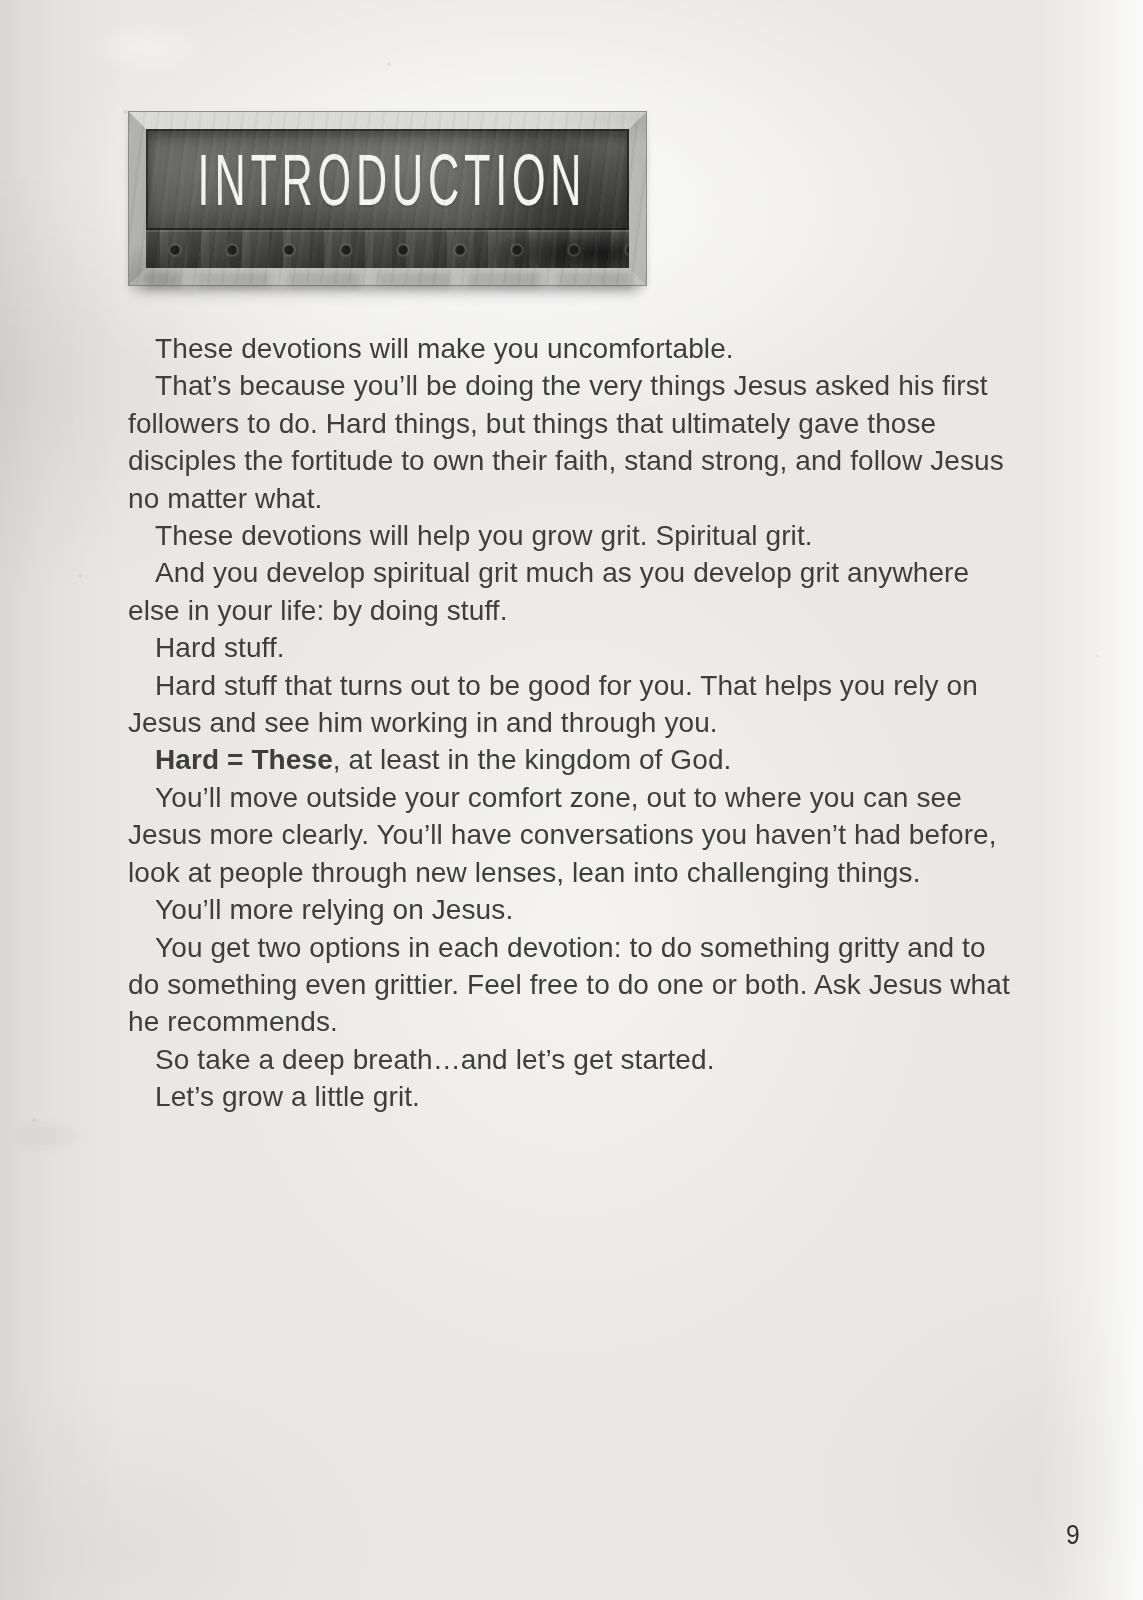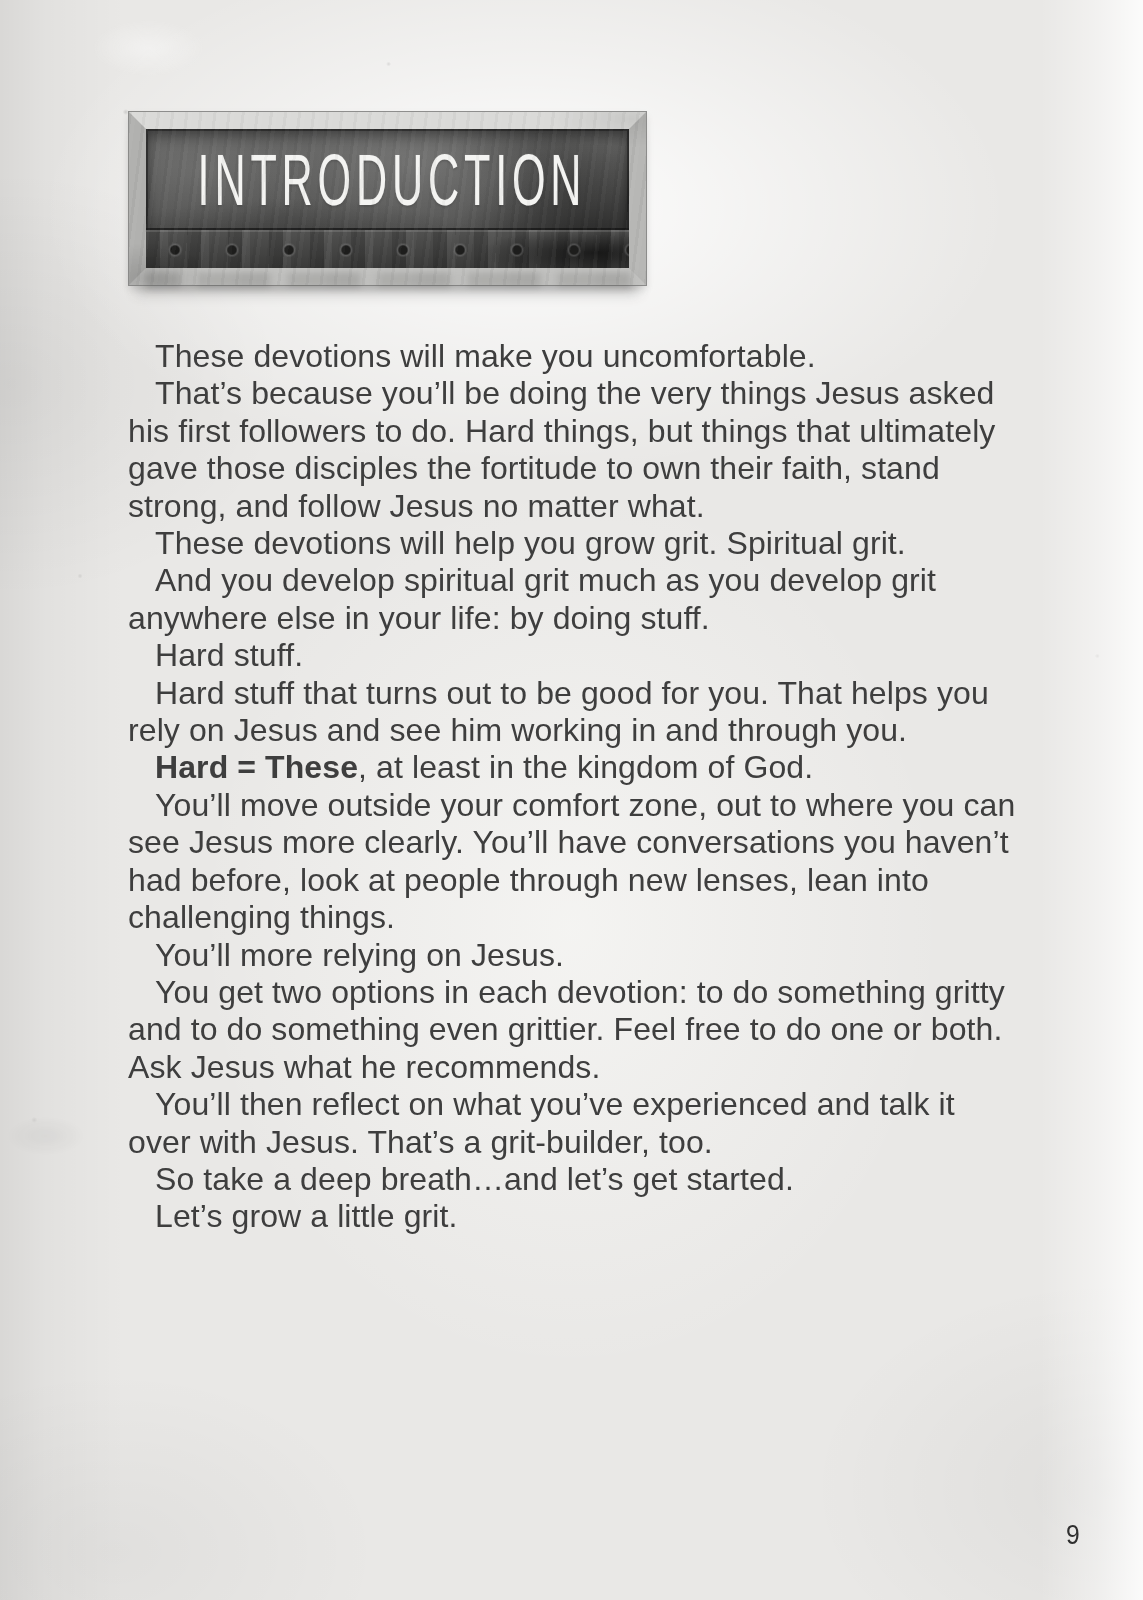--- a/index.html
+++ b/index.html
@@ -95,22 +95,22 @@
   
   .plaque-grunge {
     position:absolute; left:146px; top:272px; width:492px; height:16px;
     background:repeating-linear-gradient(90deg,
       rgba(70,70,68,0.45) 0 34px, rgba(120,120,118,0.15) 34px 52px, rgba(60,60,58,0.35) 52px 90px);
     filter:blur(3px); opacity:.45; border-radius:4px;
   }
 
   
   .body-text {
-    position:absolute; left:128px; top:338px; width:890px;
-    font-size:32px; line-height:37.4px;
+    position:absolute; left:128px; top:330px; width:890px;
+    font-size:28px; line-height:37.4px;
     color:var(--text-color, #3e3e3e);
     letter-spacing:0.1px;
   }
   .body-text p { margin:0; text-indent:27px; }
   .it { }
   .b  { font-weight:bold; }
 
   .page-number {
     position:absolute; left:1066px; top:1519px;
     font-size:28px; color:#2f2f2f;
@@ -136,20 +136,19 @@
       <p><span>These devotions will make you uncomfortable.</span></p>
       <p><span>That’s because you’ll be doing the very things Jesus asked his first followers to do. Hard things, but things that ultimately gave those disciples the fortitude to own their faith, stand strong, and follow Jesus no matter what.</span></p>
       <p><span>These devotions will help you grow grit. </span><span class="it">Spiritual</span><span> grit.</span></p>
       <p><span>And you develop spiritual grit much as you develop grit anywhere else in your life: by doing stuff.</span></p>
       <p><span>Hard stuff.</span></p>
       <p><span>Hard stuff that turns out to be good for you. That helps you rely on Jesus and see him working in and through you.</span></p>
       <p><span class="b">Hard = These</span><span>, at least in the kingdom of God.</span></p>
       <p><span>You’ll move outside your comfort zone, out to where you can see Jesus more clearly. You’ll have conversations you haven’t had before, look at people through new lenses, lean into challenging things.</span></p>
       <p><span>You’ll more relying on Jesus.</span></p>
       <p><span>You get two options in each devotion: to do something gritty and to do something even grittier. Feel free to do one or both. Ask Jesus what he recommends.</span></p>
-      <p><span>You’ll then reflect on what you’ve experienced and talk it over with Jesus. That’s a grit-builder, too.</span></p>
       <p><span>So take a deep breath…and let’s get started.</span></p>
       <p><span>Let’s grow a little grit.</span></p>
     </div>
 
   <div class="page-number">9</div>
 
 </div>
 
 </body></html>

